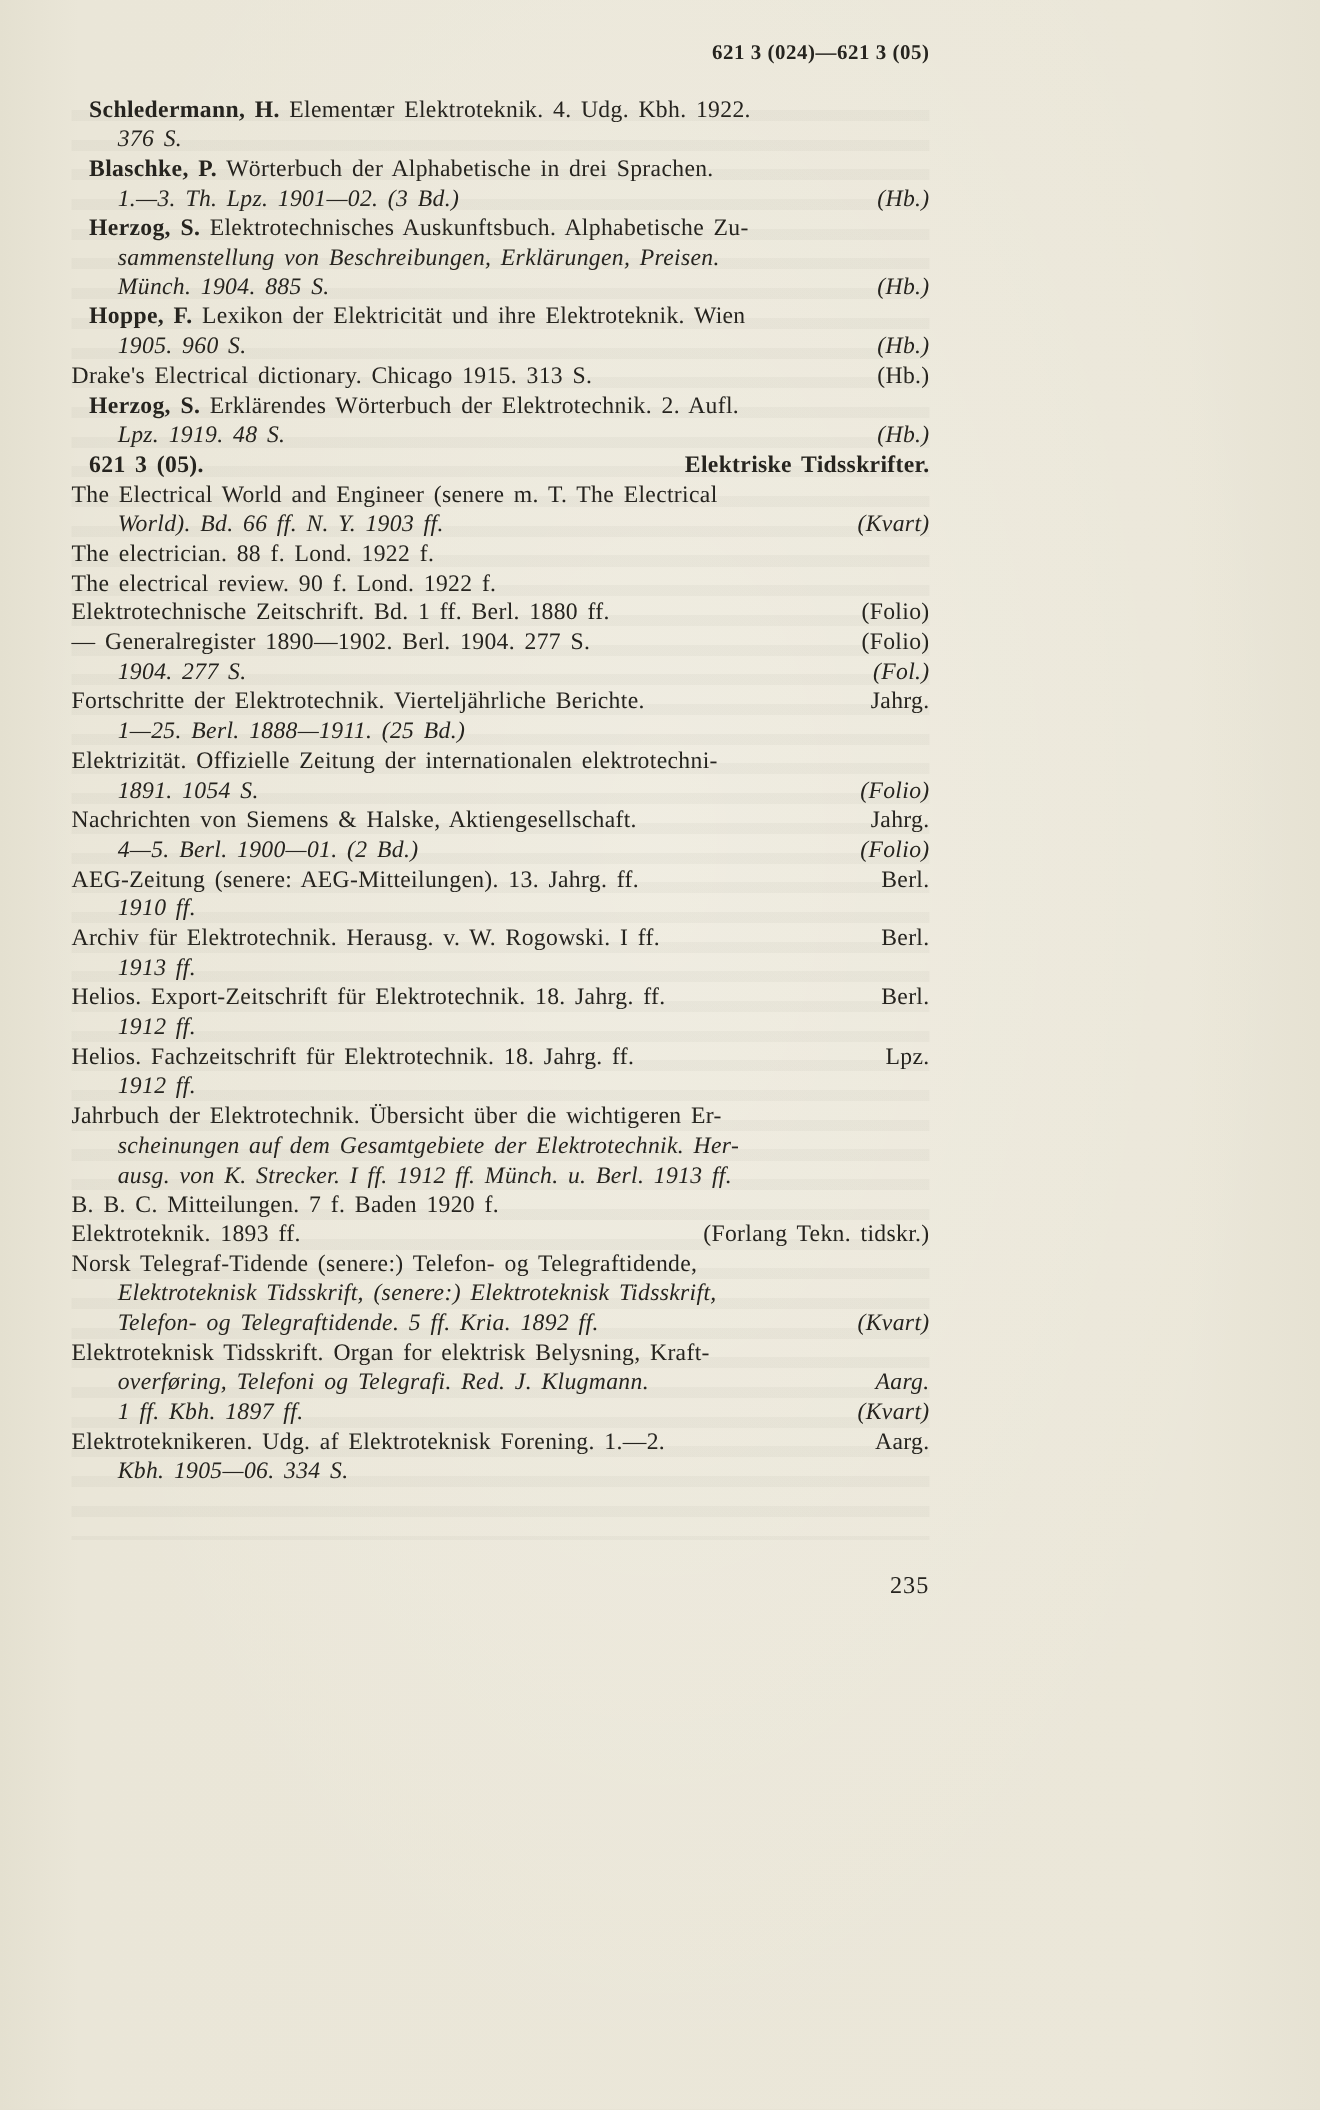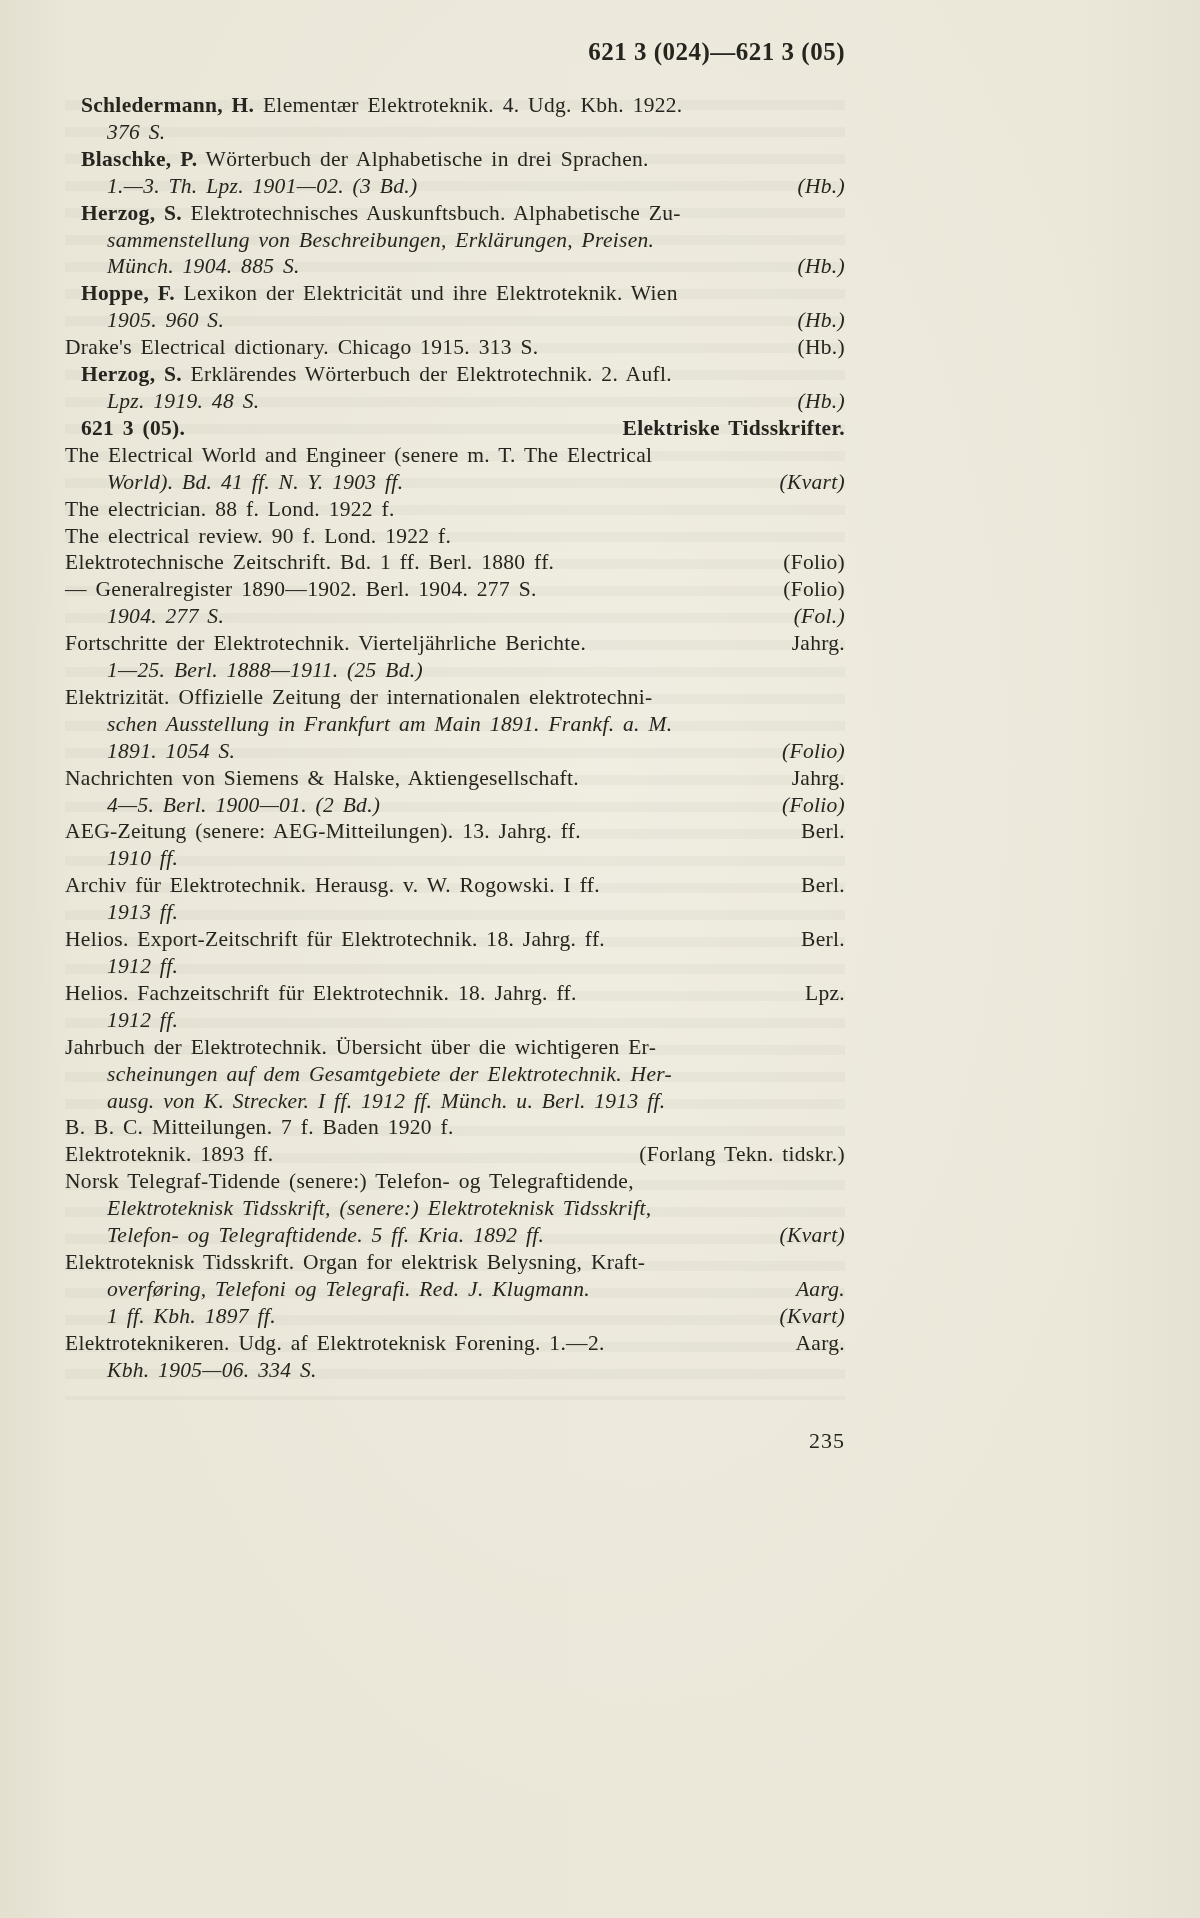--- a/index.html
+++ b/index.html
@@ -37,21 +37,21 @@
   }
   .content {
     position: absolute;
     left: 65px;
     top: 38px;
     width: 780px;
   }
   .running-head {
     text-align: right;
     font-weight: 700;
-    font-size: 25px;
+    font-size: 19px;
     letter-spacing: 0.5px;
     margin-bottom: 26px;
   }
   .line {
     display: flex;
     align-items: baseline;
     font-size: 21.5px;
     line-height: 26.9px;
     letter-spacing: 0.3px;
     word-spacing: 3px;
@@ -86,30 +86,29 @@
         <div class="line"><span class="left"><span class="bold">Herzog, S.</span><span> Elektrotechnisches Auskunftsbuch. Alphabetische Zu-</span></span></div>
         <div class="line indent"><span class="left"><span>sammenstellung von Beschreibungen, Erklärungen, Preisen.</span></span></div>
         <div class="line indent"><span class="left"><span>Münch. 1904. 885 S.</span></span><span class="right">(Hb.)</span></div>
         <div class="line"><span class="left"><span class="bold">Hoppe, F.</span><span> Lexikon der Elektricität und ihre Elektroteknik. Wien</span></span></div>
         <div class="line indent"><span class="left"><span>1905. 960 S.</span></span><span class="right">(Hb.)</span></div>
         <div class="line"><span class="left"><span>Drake's Electrical dictionary. Chicago 1915. 313 S.</span></span><span class="right">(Hb.)</span></div>
         <div class="line"><span class="left"><span class="bold">Herzog, S.</span><span> Erklärendes Wörterbuch der Elektrotechnik. 2. Aufl.</span></span></div>
         <div class="line indent"><span class="left"><span>Lpz. 1919. 48 S.</span></span><span class="right">(Hb.)</span></div>
         <div class="line"><span class="left"><span class="bold">621 3 (05).</span></span><span class="right bold">Elektriske Tidsskrifter.</span></div>
         <div class="line"><span class="left"><span>The Electrical World and Engineer (senere m. T. The Electrical</span></span></div>
-        <div class="line indent"><span class="left"><span>World). Bd. 41 ff. N. Y. 1903 ff.</span></span><span class="right">(Kvart)</span></div>
+        <div class="line indent"><span class="left"><span>World). Bd. 66 ff. N. Y. 1903 ff.</span></span><span class="right">(Kvart)</span></div>
         <div class="line"><span class="left"><span>The electrician. 88 f. Lond. 1922 f.</span></span></div>
         <div class="line"><span class="left"><span>The electrical review. 90 f. Lond. 1922 f.</span></span></div>
         <div class="line"><span class="left"><span>Elektrotechnische Zeitschrift. Bd. 1 ff. Berl. 1880 ff.</span></span><span class="right">(Folio)</span></div>
         <div class="line"><span class="left"><span>— Generalregister 1890—1902. Berl. 1904. 277 S.</span></span><span class="right">(Folio)</span></div>
         <div class="line indent"><span class="left"><span>1904. 277 S.</span></span><span class="right">(Fol.)</span></div>
         <div class="line"><span class="left"><span>Fortschritte der Elektrotechnik. Vierteljährliche Berichte.</span></span><span class="right">Jahrg.</span></div>
         <div class="line indent"><span class="left"><span>1—25. Berl. 1888—1911. (25 Bd.)</span></span></div>
         <div class="line"><span class="left"><span>Elektrizität. Offizielle Zeitung der internationalen elektrotechni-</span></span></div>
-        <div class="line indent"><span class="left"><span>schen Ausstellung in Frankfurt am Main 1891. Frankf. a. M.</span></span></div>
         <div class="line indent"><span class="left"><span>1891. 1054 S.</span></span><span class="right">(Folio)</span></div>
         <div class="line"><span class="left"><span>Nachrichten von Siemens &amp; Halske, Aktiengesellschaft.</span></span><span class="right">Jahrg.</span></div>
         <div class="line indent"><span class="left"><span>4—5. Berl. 1900—01. (2 Bd.)</span></span><span class="right">(Folio)</span></div>
         <div class="line"><span class="left"><span>AEG-Zeitung (senere: AEG-Mitteilungen). 13. Jahrg. ff.</span></span><span class="right">Berl.</span></div>
         <div class="line indent"><span class="left"><span>1910 ff.</span></span></div>
         <div class="line"><span class="left"><span>Archiv für Elektrotechnik. Herausg. v. W. Rogowski. I ff.</span></span><span class="right">Berl.</span></div>
         <div class="line indent"><span class="left"><span>1913 ff.</span></span></div>
         <div class="line"><span class="left"><span>Helios. Export-Zeitschrift für Elektrotechnik. 18. Jahrg. ff.</span></span><span class="right">Berl.</span></div>
         <div class="line indent"><span class="left"><span>1912 ff.</span></span></div>
         <div class="line"><span class="left"><span>Helios. Fachzeitschrift für Elektrotechnik. 18. Jahrg. ff.</span></span><span class="right">Lpz.</span></div>

